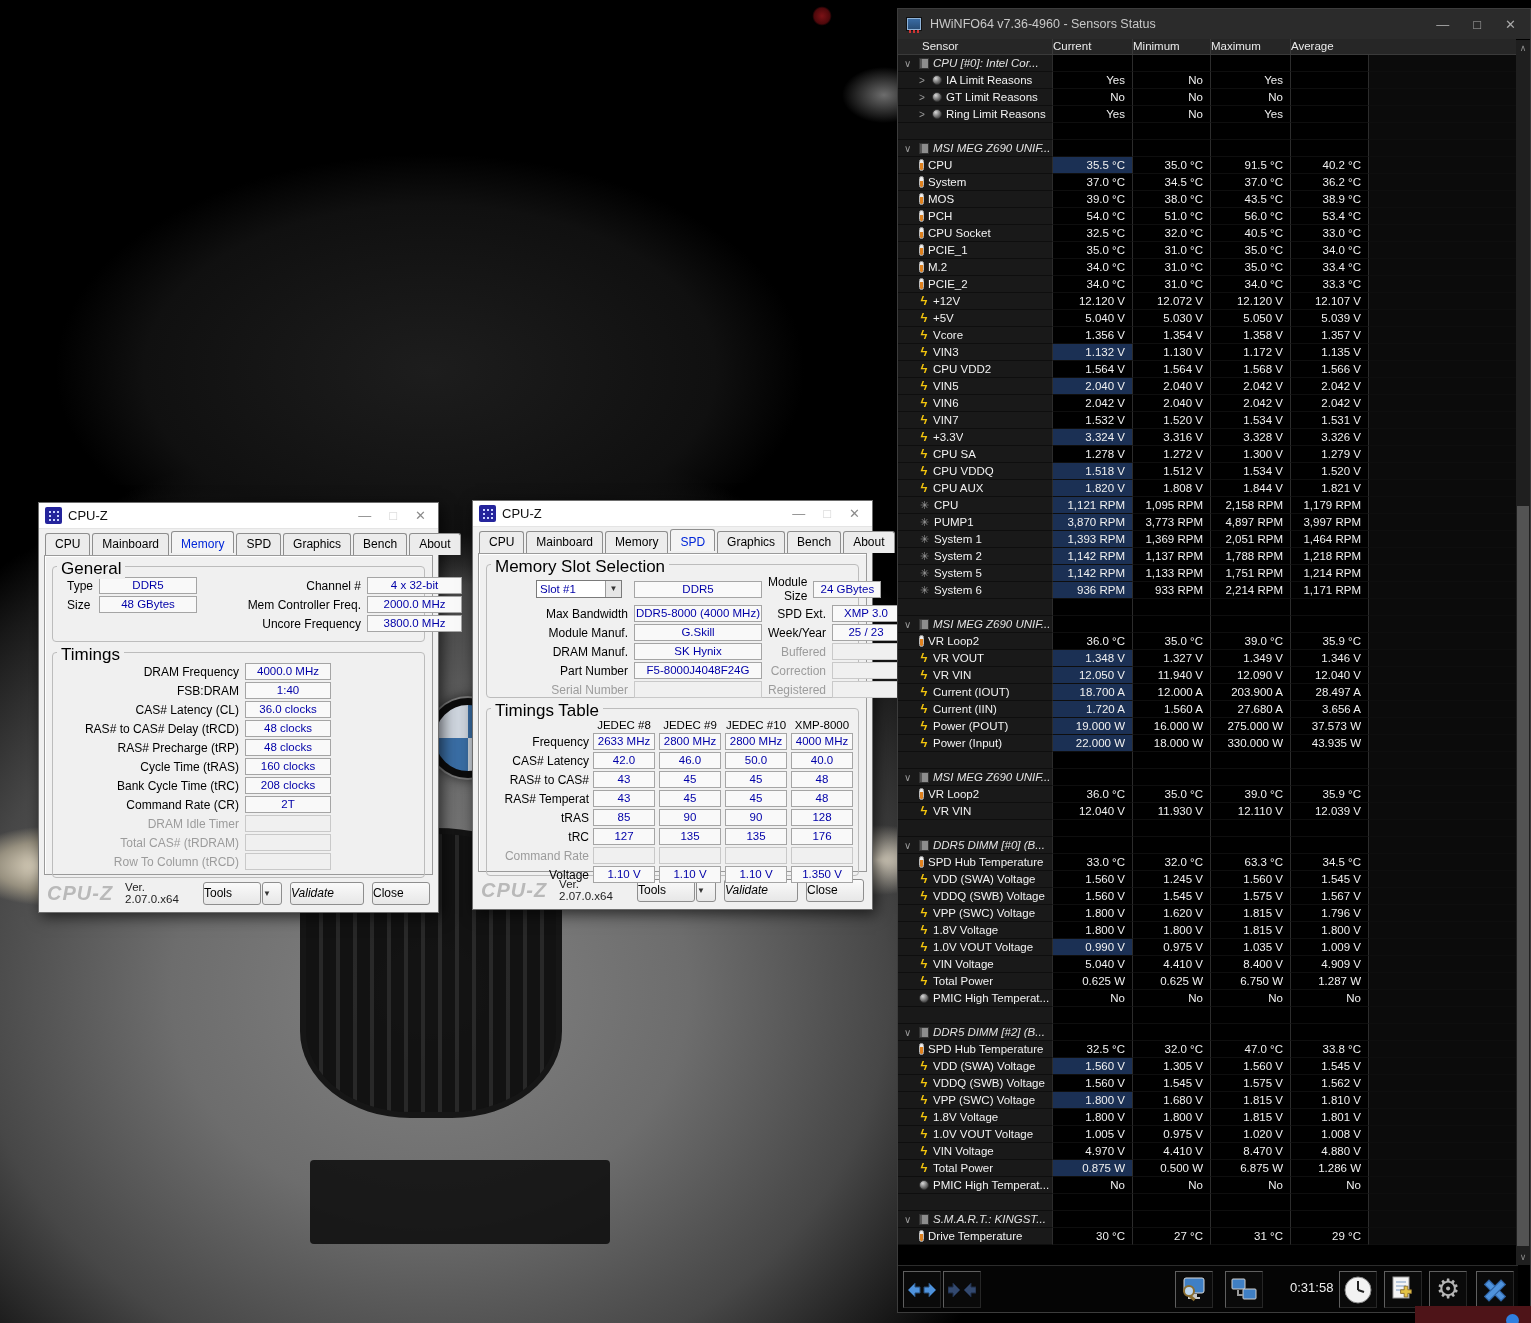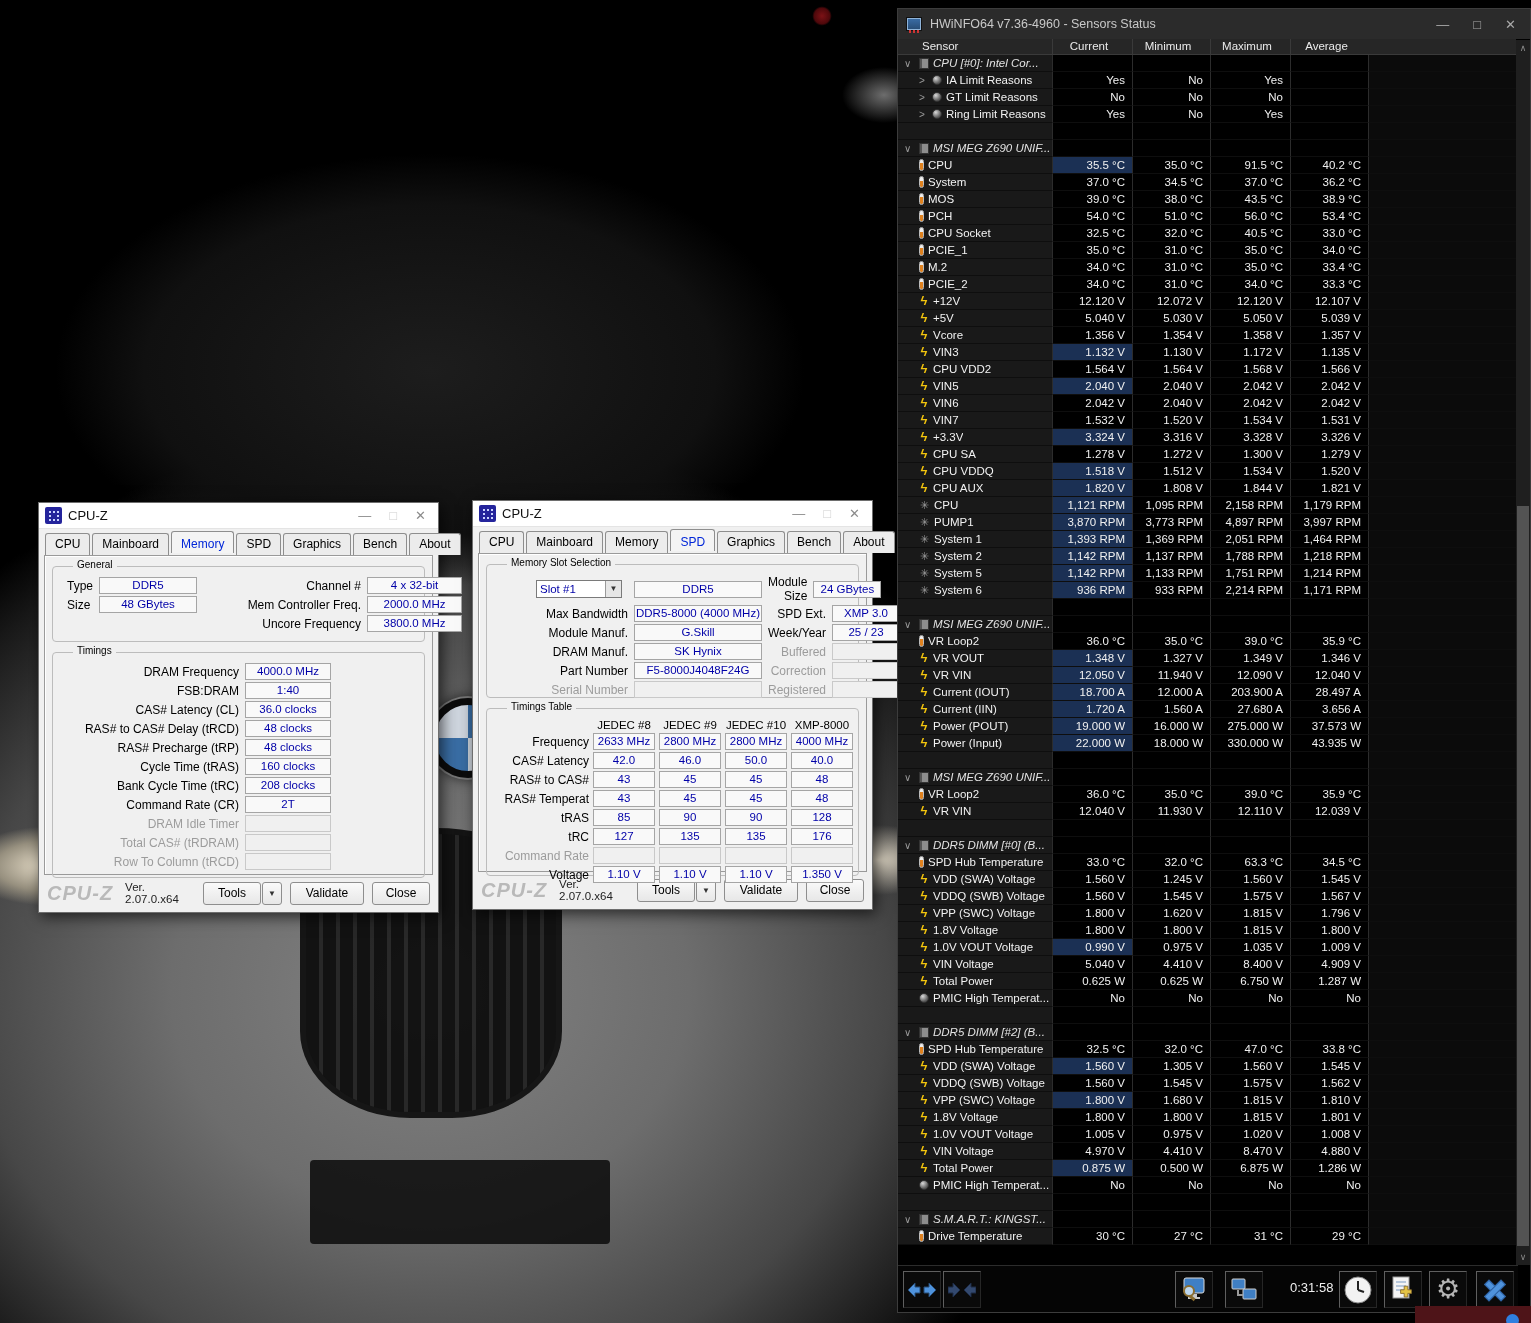--- a/index.html
+++ b/index.html
@@ -45,21 +45,21 @@
   .cz-title { font-size:13px; color:#111; flex:1; }
   .cz-ctrls { display:flex; gap:18px; padding-right:6px; color:#8a8a8a; font-size:13px; }
   .cz-ctrls .dis { color:#d0d0d0; }
   .cz-tabs { display:flex; padding:4px 0 0 6px; height:26px; }
   .cz-tab { padding:3px 9px 2px; border:1px solid #8e8e8e; border-bottom:none;
     border-radius:3px 3px 0 0; margin-right:2px; background:#ececec; color:#000; cursor:default; }
   .cz-tab.active { background:#f4f4f4; color:#0026d8; position:relative; top:-2px; padding-top:5px; z-index:2; }
   .cz-page { margin:0 5px; border:1px solid #9a9a9a; box-shadow:inset 1px 1px 0 #fff;
     background:#f0f0f0; position:relative; }
   .groupbox { border:1px solid #bcbcbc; border-radius:4px; margin:10px 7px 6px; position:relative; padding:10px 6px 6px; }
-  .groupbox .legend { position:absolute; top:-8px; left:20px; background:#f0f0f0; padding:0 4px; font-size:10px;text-align:right; }
+  .groupbox .legend { position:absolute; top:-8px; left:4px; background:#f0f0f0; padding:0 4px; font-size:17px;text-align:right; }
   .cz-field { border:1px solid #a5a5a5; background:#f9f9f9; color:#0000a8; text-align:center;
     height:17px; line-height:15px; font-size:11.5px; overflow:hidden; white-space:nowrap; }
   .cz-field.disabled { background:#f0f0f0; border-color:#c9c9c9; }
   .lbl { color:#000; } .lbl.disabled { color:#9c9c9c; }
 
   
   .gen { display:grid; grid-template-columns:34px 98px 158px 95px; gap:2px 6px; align-items:center; }
   .gen .lbl { text-align:left; padding-left:8px; } .gen .rl { text-align:right; }
   
   .tim-row { display:grid; grid-template-columns:180px 86px; gap:6px; align-items:center; margin-bottom:2px; }
@@ -73,37 +73,37 @@
     font-size:8px; text-align:center; line-height:16px; }
   
   .tt-grid { display:grid; grid-template-columns:96px repeat(4,62px); gap:2px 4px; align-items:center; }
   .tt-grid .hdr { text-align:center; font-size:11.5px; }
   .tt-grid .lbl { text-align:right; }
 
   .cz-footer { display:flex; align-items:center; height:36px; padding:0 8px; gap:8px; }
   .cz-logo { font-size:20px; font-weight:bold; font-style:italic; color:#b9b9b9; letter-spacing:1px; }
   .cz-ver { font-size:11.5px; color:#222; margin-left:4px; flex:1; }
   .cz-btn { border:1px solid #8e8e8e; border-radius:3px; background:linear-gradient(#fafafa,#e7e7e7);
-    height:23px; line-height:21px; text-align:center; font-size:12px; }
+    height:23px; line-height:21px; text-align:left; font-size:12px; }
   .btn-tools { width:58px; } .btn-drop { width:20px; font-size:8px; color:#333; margin-left:-7px; }
-  .btn-validate { width:74px; } .btn-close { width:58px; }
+  .btn-validate { width:74px;font-style:italic; } .btn-close { width:58px; }
 
   
   #hwinfo { position:absolute; left:897px; top:8px; width:634px; height:1305px; background:#000;
     border:1px solid #3c3c3c; z-index:30; color:#f0f0f0; font-size:11.5px; }
   .hw-titlebar { height:30px; background:#2b2b2b; display:flex; align-items:center; padding:0 8px; }
   .hw-appicon { width:16px; height:14px; margin-right:8px; background:linear-gradient(#3b6ea8,#274b73);
     border:1px solid #111; box-shadow:inset 0 0 0 1px #8fb3d8; position:relative; }
   .hw-appicon::after { content:""; position:absolute; left:2px; right:2px; bottom:-3px; height:3px;
     background:repeating-linear-gradient(90deg,#c33 0 2px,transparent 2px 4px); }
   .hw-title { color:#c9c9c9; font-size:12.5px; flex:1; }
   .hw-ctrls { display:flex; gap:24px; color:#aaa; font-size:13px; padding-right:6px; }
   .hw-header { display:grid; grid-template-columns:155px 80px 78px 80px 78px 1fr; height:16px;
     background:#262626; border-bottom:1px solid #3a3a3a; color:#eaeaea; margin-right:14px; }
-  .hw-header div { line-height:15px; padding-right:7px; text-align:center; border-right:1px solid #3a3a3a; }
+  .hw-header div { line-height:15px; padding-right:7px; text-align:left; border-right:1px solid #3a3a3a; }
   .hw-header div:first-child { text-align:left; padding-left:24px; }
   .hw-header div:last-child { border-right:none; }
   #hw-rows { position:absolute; top:46px; left:0; right:14px; bottom:47px; overflow:hidden; }
   .hw-row { display:grid; grid-template-columns:155px 80px 78px 80px 78px 1fr; height:17px; }
   .hw-c { background:#000; text-align:right; padding-right:7px; line-height:17px;
     border-right:1px solid #2c2c2c; border-bottom:1px solid #0e0e0e; white-space:nowrap; overflow:hidden; }
   .hw-c.hl { background:#1b3054; }
   .hw-c.tail { background:#0b0b0b; border-right:none; }
   .hw-label { background:#191919; text-align:left; padding:0 0 0 6px; display:flex; align-items:center; }
   .hw-row.group .hw-lb { font-style:italic; color:#e2e2e2; }

